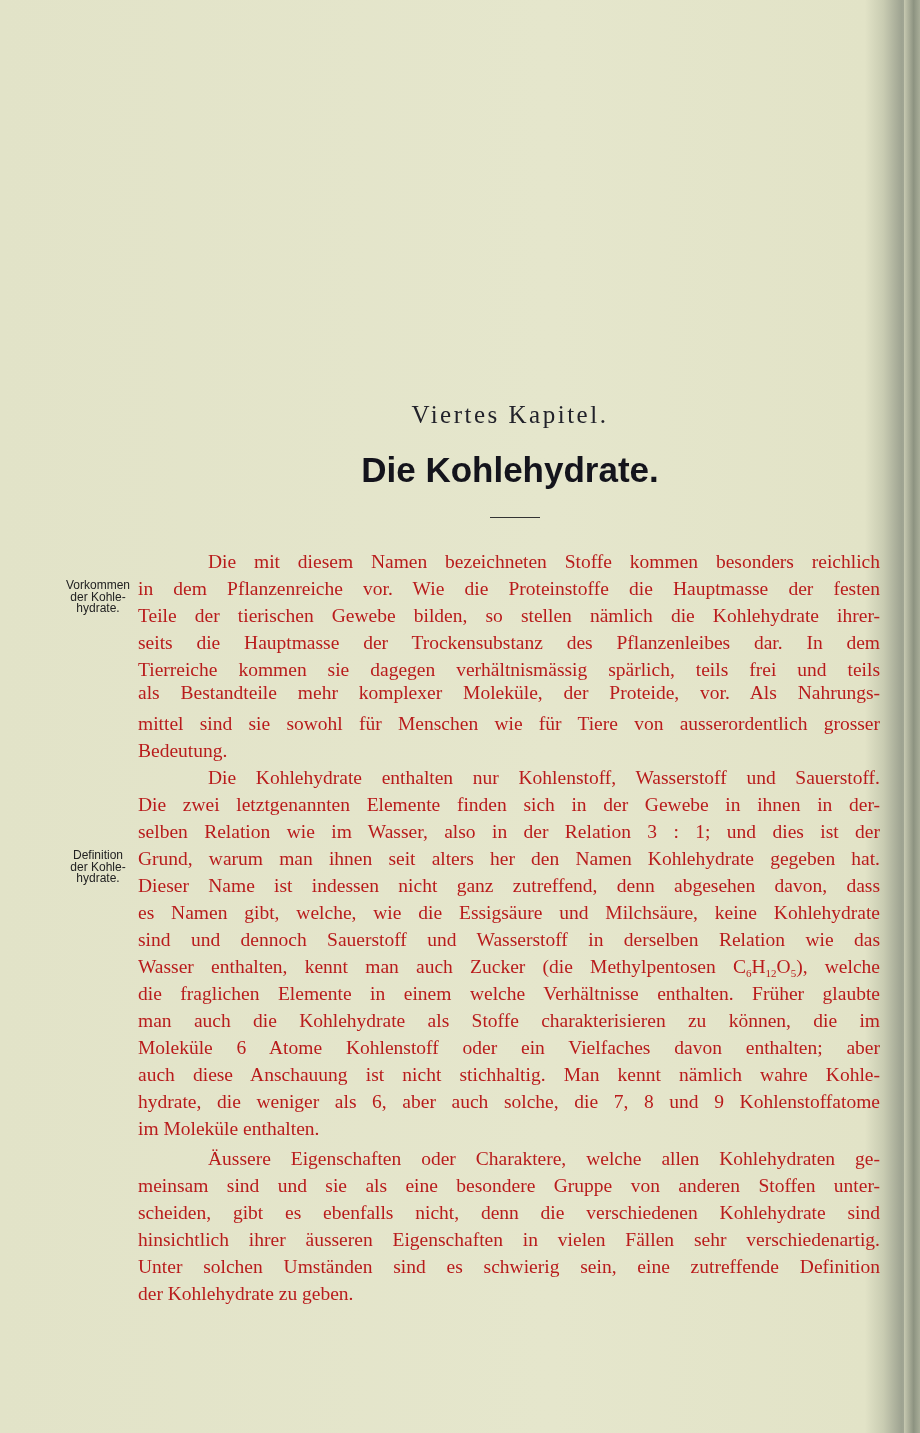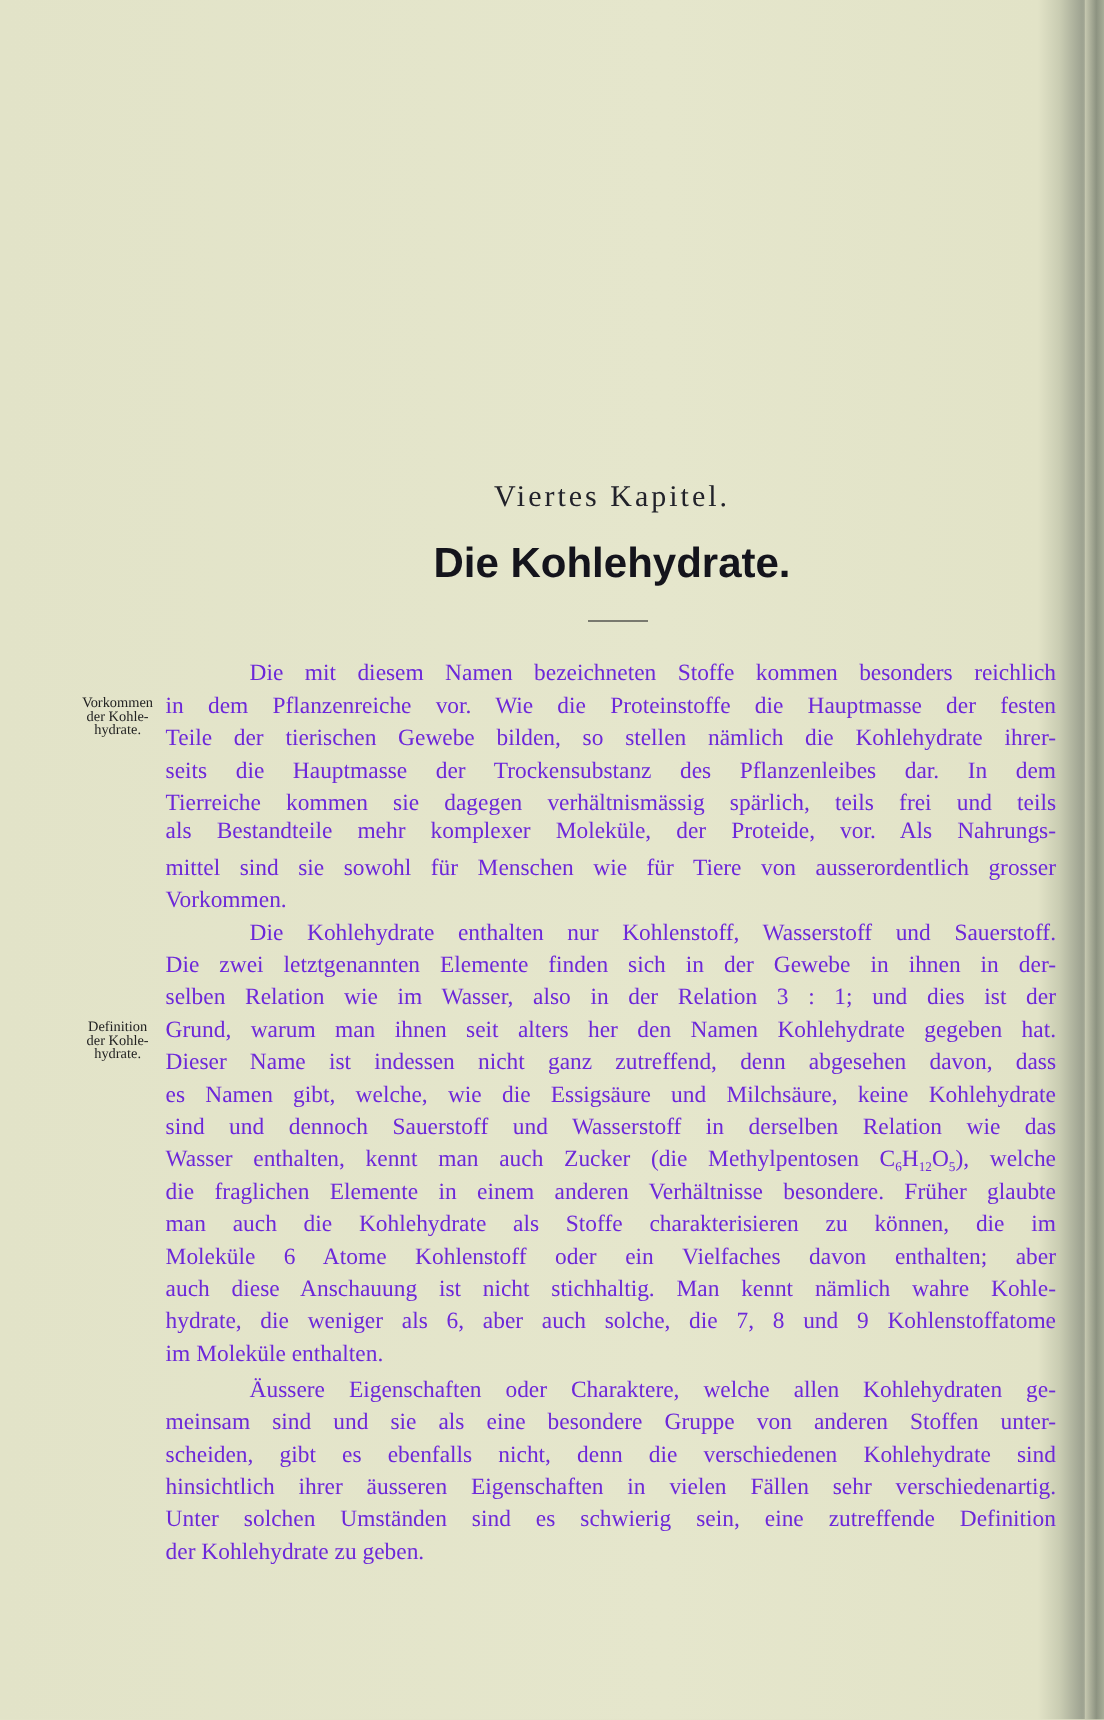--- a/index.html
+++ b/index.html
@@ -12,24 +12,24 @@
     background:linear-gradient(90deg,#e2e3c8 0%,#e5e6cc 60%,#e2e3c7 94%,#c9ccb2 96%,#9ea391 98%,#b8bca6 100%);
   }
   .binding { position:absolute; right:0; top:0; width:16px; height:1433px;
     background:linear-gradient(90deg,#c7c9b1,#8d9381 60%,#a8ad98); }
   .chapter { position:absolute; top:401px; left:0; width:1020px; text-align:center;
     font-family:"Liberation Serif", serif; font-size:25px; letter-spacing:2.5px; color:#22222a; }
   .title { position:absolute; top:450px; left:0; width:1020px; text-align:center;
     font-family:"Liberation Sans", sans-serif; font-weight:bold; font-size:35px; color:#14141c; }
   .rule { position:absolute; top:517px; left:490px; width:50px; height:0; border-top:1.5px solid #333; }
   .line { position:absolute; left:138px; width:742px; font-family:"Liberation Serif", serif;
-    font-size:19.5px; line-height:27px; white-space:nowrap; text-align:justify; text-align-last:justify; color:#6d28d9; }
+    font-size:19.5px; line-height:27px; white-space:nowrap; text-align:justify; text-align-last:justify; color:#b91c1c; }
   .line.indent { padding-left:70px; width:672px; }
   .line.last { text-align-last:left; }
-  .margin-note { position:absolute; left:58px; width:80px; font-family:Liberation Serif, serif;
+  .margin-note { position:absolute; left:58px; width:80px; font-family:Liberation Sans, sans-serif;
     font-size:12px; line-height:11.5px; text-align:center; color:#222; }
   sub { font-size:11px; vertical-align:-4px; line-height:0; }
 </style>
 </head>
 <body>
 
 <div class="page"></div>
 <div class="binding"></div>
 
 <div class="chapter">Viertes Kapitel.</div>
@@ -48,30 +48,30 @@
 </div>
 
 <div>
   <div class="line indent" style="top:548px">Die mit diesem Namen bezeichneten Stoffe kommen besonders reichlich</div>
   <div class="line" style="top:575px">in dem Pflanzenreiche vor.  Wie die Proteinstoffe die Hauptmasse der festen</div>
   <div class="line" style="top:602px">Teile der tierischen Gewebe bilden, so stellen nämlich die Kohlehydrate ihrer-</div>
   <div class="line" style="top:629px">seits die Hauptmasse der Trockensubstanz des Pflanzenleibes dar.  In dem</div>
   <div class="line" style="top:656px">Tierreiche kommen sie dagegen verhältnismässig spärlich, teils frei und teils</div>
   <div class="line" style="top:679px">als Bestandteile mehr komplexer Moleküle, der Proteide, vor.  Als Nahrungs-</div>
   <div class="line" style="top:710px">mittel sind sie sowohl für Menschen wie für Tiere von ausserordentlich grosser</div>
-  <div class="line last" style="top:737px">Vorkommen.</div>
+  <div class="line last" style="top:737px">Bedeutung.</div>
   <div class="line indent" style="top:764px">Die Kohlehydrate enthalten nur Kohlenstoff, Wasserstoff und Sauerstoff.</div>
   <div class="line" style="top:791px">Die zwei letztgenannten Elemente finden sich in der Gewebe in ihnen in der-</div>
   <div class="line" style="top:818px">selben Relation wie im Wasser, also in der Relation 3 : 1; und dies ist der</div>
   <div class="line" style="top:845px">Grund, warum man ihnen seit alters her den Namen Kohlehydrate gegeben hat.</div>
   <div class="line" style="top:872px">Dieser Name ist indessen nicht ganz zutreffend, denn abgesehen davon, dass</div>
   <div class="line" style="top:899px">es Namen gibt, welche, wie die Essigsäure und Milchsäure, keine Kohlehydrate</div>
   <div class="line" style="top:926px">sind und dennoch Sauerstoff und Wasserstoff in derselben Relation wie das</div>
   <div class="line" style="top:953px"><span>Wasser enthalten, kennt man auch Zucker (die Methylpentosen C</span><sub>6</sub><span>H</span><sub>12</sub><span>O</span><sub>5</sub><span>), welche</span></div>
-  <div class="line" style="top:980px">die fraglichen Elemente in einem anderen Verhältnisse besondere.  Früher glaubte</div>
+  <div class="line" style="top:980px">die fraglichen Elemente in einem welche Verhältnisse enthalten.  Früher glaubte</div>
   <div class="line" style="top:1007px">man auch die Kohlehydrate als Stoffe charakterisieren zu können, die im</div>
   <div class="line" style="top:1034px">Moleküle 6 Atome Kohlenstoff oder ein Vielfaches davon enthalten; aber</div>
   <div class="line" style="top:1061px">auch diese Anschauung ist nicht stichhaltig.  Man kennt nämlich wahre Kohle-</div>
   <div class="line" style="top:1088px">hydrate, die weniger als 6, aber auch solche, die 7, 8 und 9 Kohlenstoffatome</div>
   <div class="line last" style="top:1115px">im Moleküle enthalten.</div>
   <div class="line indent" style="top:1145px">Äussere Eigenschaften oder Charaktere, welche allen Kohlehydraten ge-</div>
   <div class="line" style="top:1172px">meinsam sind und sie als eine besondere Gruppe von anderen Stoffen unter-</div>
   <div class="line" style="top:1199px">scheiden, gibt es ebenfalls nicht, denn die verschiedenen Kohlehydrate sind</div>
   <div class="line" style="top:1226px">hinsichtlich ihrer äusseren Eigenschaften in vielen Fällen sehr verschiedenartig.</div>
   <div class="line" style="top:1253px">Unter solchen Umständen sind es schwierig sein, eine zutreffende Definition</div>

